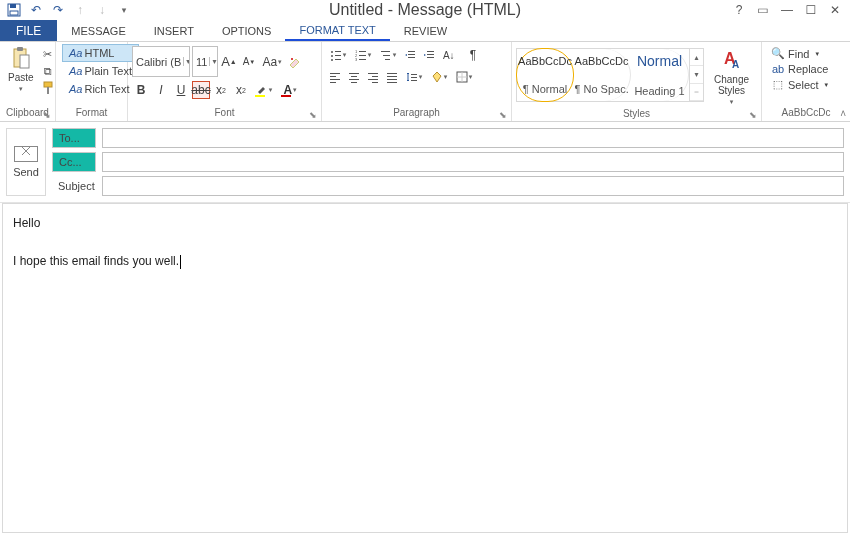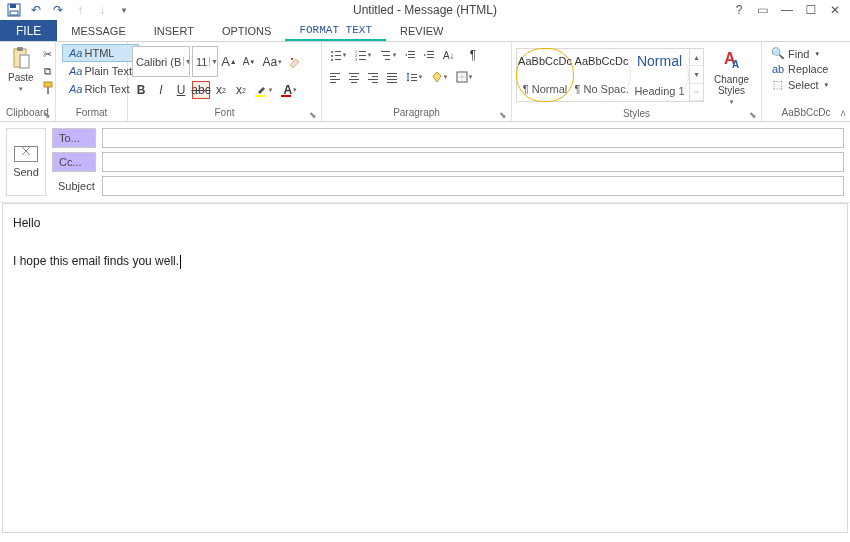--- a/index.html
+++ b/index.html
@@ -3,29 +3,29 @@
 <meta charset="utf-8">
 <style>
 * { margin: 0; padding: 0; box-sizing: border-box; font-family: "Segoe UI", Tahoma, sans-serif; }
 body { width: 850px; height: 542px; background: #fff; font-size: 11px; color: #444; overflow: hidden; }
 
 
 .titlebar { height: 20px; display: flex; align-items: center; background: #fff; position: relative; }
 .qat { display: flex; align-items: center; gap: 6px; padding-left: 6px; }
 .qat .ic { width: 16px; height: 16px; display: flex; align-items: center; justify-content: center; color: #2b579a; font-size: 12px; }
 .qat .ic.disabled { color: #bbb; }
-.title { position: absolute; left: 0; right: 0; text-align: center; font-size: 12px; color: #444; pointer-events: none; }
+.title { position: absolute; left: 0; right: 0; text-align: center; font-size: 16px; color: #444; pointer-events: none; }
 .winctrls { margin-left: auto; display: flex; gap: 10px; padding-right: 8px; }
 .winctrls .ic { width: 14px; height: 14px; display: flex; align-items: center; justify-content: center; color: #555; font-size: 12px; }
 
 
 .tabs { height: 22px; display: flex; align-items: stretch; background: #fff; border-bottom: 1px solid #d4d4d4; }
 .tab { padding: 0 14px; display: flex; align-items: center; font-size: 11px; color: #444; cursor: pointer; }
 .tab.file { background: #2b579a; color: #fff; font-size: 12px; padding: 0 16px; }
-.tab.active { color: #2b579a; border-bottom: 2px solid #14b8a6; font-family: Liberation Mono, monospace; }
+.tab.active { color: #2b579a; border-bottom: 2px solid #1d4ed8; }
 
 
 .ribbon { height: 80px; display: flex; border-bottom: 1px solid #d4d4d4; background: #fff; position: relative; }
 .group { border-right: 1px solid #e1e1e1; display: flex; flex-direction: column; padding: 2px 4px 0 4px; position: relative; }
 .group .body { flex: 1; display: flex; align-items: flex-start; }
 .group .label { height: 14px; text-align: center; font-size: 10px; color: #666; position: relative; }
 .group .launcher { position: absolute; right: 2px; bottom: 1px; width: 10px; height: 10px; font-size: 9px; color: #888; }
 
 .btncol { display: flex; flex-direction: column; align-items: center; justify-content: center; padding: 2px 4px; gap: 2px; }
 .btncol .bigicon { width: 20px; height: 24px; }
@@ -66,21 +66,21 @@
 
 .collapse { position: absolute; right: 4px; bottom: 2px; font-size: 10px; color: #777; }
 
 
 .hdr { display: flex; padding: 6px; gap: 6px; border-bottom: 1px solid #e4e4e4; }
 .sendbox { width: 40px; display: flex; flex-direction: column; align-items: center; justify-content: center; border: 1px solid #d9d9d9; padding: 4px 2px; gap: 4px; }
 .sendbox .env { width: 24px; height: 16px; border: 1px solid #888; position: relative; }
 .sendbox .env::before { content: ""; position: absolute; top: 0; left: 0; right: 0; height: 8px; background: linear-gradient(135deg, transparent 49%, #888 49%, #888 51%, transparent 51%), linear-gradient(-135deg, transparent 49%, #888 49%, #888 51%, transparent 51%); }
 .fields { flex: 1; display: flex; flex-direction: column; gap: 4px; }
 .fieldrow { display: flex; align-items: center; gap: 6px; }
-.fldbtn { width: 44px; height: 20px; border: 1px solid #c9c9c9; background: #c4b5fd; font-size: 11px; color: #444; display: flex; align-items: center; padding-left: 6px; }
+.fldbtn { width: 44px; height: 20px; border: 1px solid #c9c9c9; background: #14b8a6; font-size: 11px; color: #444; display: flex; align-items: center; padding-left: 6px; }
 .fldlbl { width: 44px; height: 20px; font-size: 11px; color: #444; display: flex; align-items: center; padding-left: 6px; }
 .fldinput { flex: 1; height: 20px; border: 1px solid #c0c0c0; background: #fff; padding: 0 4px; font-size: 11px; }
 
 
 .mailbody { padding: 10px; font-size: 12px; color: #222; line-height: 1.6; border: 1px solid #d9d9d9; margin: 0 2px 2px 2px; height: 330px; }
 .mailbody .cursor { display: inline-block; width: 1px; height: 14px; background: #000; vertical-align: middle; margin-left: 1px; }
 
 svg { display: block; }
 </style>
 </head>

